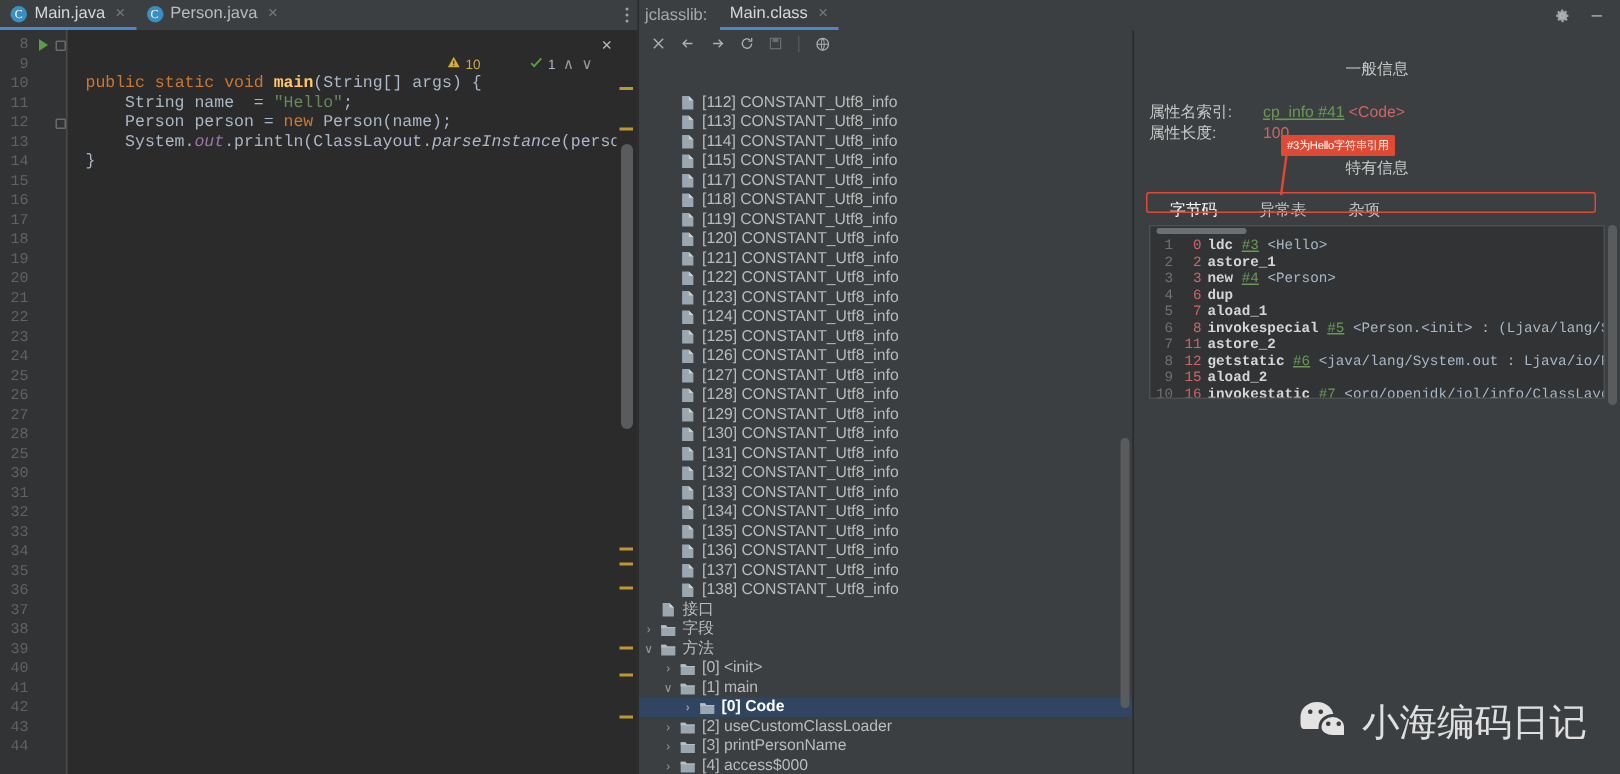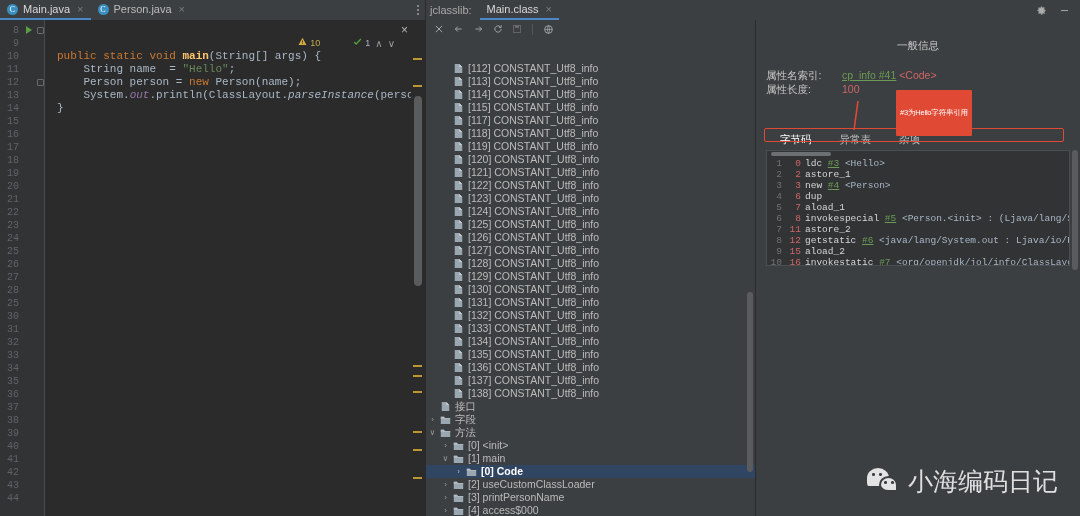--- a/index.html
+++ b/index.html
@@ -117,29 +117,29 @@
 
   .bcbox { margin: 0 10px 0 10px; position: relative; background: #313335; border: 1px solid #4b4f51; flex: 1; min-height: 0; overflow: hidden; }
   .bcscroll-h { position: absolute; left: 4px; top: 1px; height: 4px; width: 60px; background: #6d7072; border-radius: 2px; }
   .bc {
     font-family: "Liberation Mono", monospace; font-size: 9.5px; line-height: 11px;
     padding: 7px 0 0 0; white-space: pre; color: #b9b9b9;
   }
   .bcl { height: 11px; display: flex; }
   .bcl .ln { width: 18px; flex: 0 0 18px; text-align: right; color: #6f7274; padding-right: 3px; }
   .bcl .off { width: 20px; flex: 0 0 20px; text-align: right; color: #cc6666; padding-right: 4px; }
-  .bcl .op { color: #d6d6d6; font-weight: normal; }
+  .bcl .op { color: #d6d6d6; font-weight: bold; }
   .bcl .ref { color: #6a9a55; text-decoration: underline; }
   .bcl .arg { color: #a9b7c6; }
 
   .hl-box { position: absolute; border: 1.5px solid #e04a35; border-radius: 2px; pointer-events: none; }
   .callout {
     position: absolute; background: #e04a35; color: #ffffff;
-    font-size: 7.5px; padding: 18px 4px; border-radius: 1px; white-space: nowrap;
-    font-family: "Liberation Sans", sans-serif; letter-spacing: -0.2px; margin-left: 42px;
+    font-size: 7.5px; padding: 2px 4px; border-radius: 1px; white-space: nowrap;
+    font-family: "Liberation Sans", sans-serif; letter-spacing: -0.2px;
   }
 
   .watermark {
     position: absolute; right: 22px; bottom: 18px;
     display: flex; align-items: center; gap: 7px;
     color: #e8e8e8; font-size: 25px; font-family: "DejaVu Sans", sans-serif;
     opacity: 0.95;
   }
   .wx { position: relative; width: 34px; height: 27px; }
   .wx .b1 { position: absolute; left: 0; top: 0; width: 22px; height: 18px; background: #ececec; border-radius: 50% 50% 50% 10%/55% 55% 45% 20%; }

